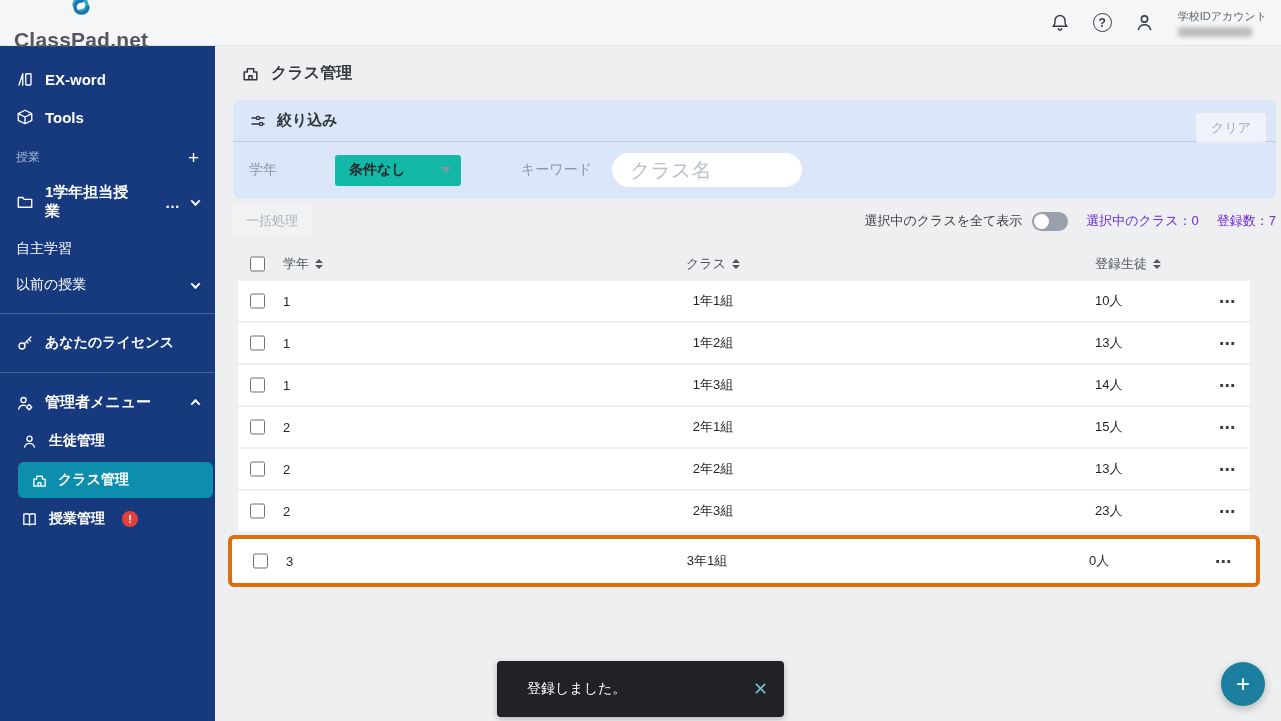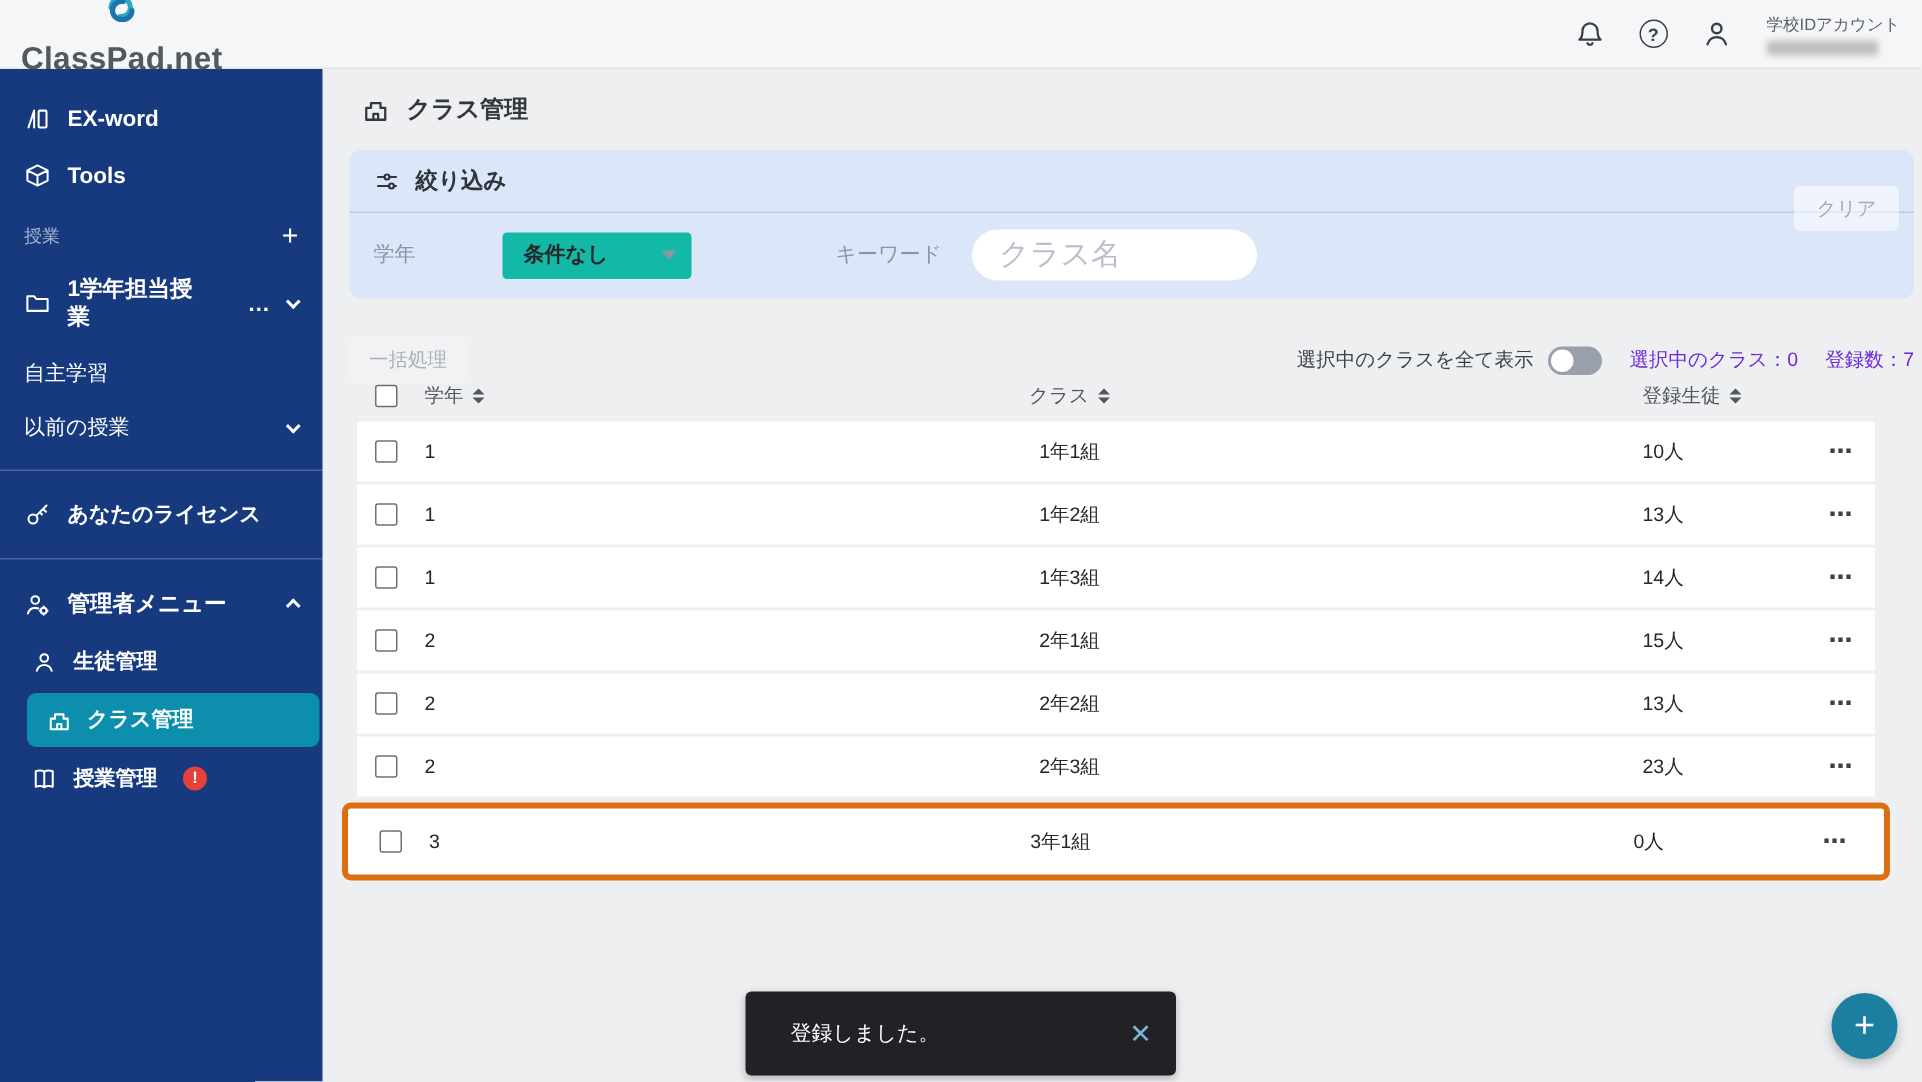--- a/index.html
+++ b/index.html
@@ -66,43 +66,43 @@
   .filter-panel {
     position:absolute; left:18px; top:54px; width:1043px; height:99px;
     background:#dbe7f8; border-radius:8px;
   }
   .filter-head {
     height:42px; display:flex; align-items:center; gap:10px; padding:0 16px;
     border-bottom:1px solid rgba(110,130,170,.28); position:relative;
   }
   .filter-title { font-size:15px; font-weight:700; color:#2f343a; }
   .clear-btn {
-    position:absolute; right:10px; top:24px; padding:6px 15px;
+    position:absolute; right:10px; top:13px; padding:6px 15px;
     background:rgba(255,255,255,.55); border:none; border-radius:4px;
     font-size:13px; color:#a2aab8; cursor:default;
   }
   .filter-body { display:flex; align-items:center; height:56px; padding:0 16px; }
   .f-label { font-size:14px; color:#8d95a5; }
   .grade-select {
     margin-left:58px; width:126px; height:31px; background:#14b8a6; border-radius:3px;
     display:flex; align-items:center; justify-content:space-between;
     padding:0 10px 0 14px; cursor:pointer;
   }
   .grade-select .val { font-size:14px; font-weight:700; color:#24282d; }
   .caret-down { width:0; height:0; border-left:5px solid transparent; border-right:5px solid transparent; border-top:6px solid #8d95a5; }
-  .kw-label { margin-left:96px; }
+  .kw-label { margin-left:60px; }
   .kw-input {
     margin-left:20px; width:190px; height:34px; border:none; border-radius:17px;
     padding:0 18px; font-size:20px; background:#fff; color:#8b5cf6; outline:none;
     font-family:"Liberation Sans","DejaVu Sans",sans-serif;
   }
   .kw-input::placeholder { color:#b9c0cc; }
 
   .toolbar-row {
-    position:absolute; left:18px; top:179px; width:1043px; height:30px;
+    position:absolute; left:18px; top:160px; width:1043px; height:30px;
     display:flex; align-items:center;
   }
   .bulk-btn {
     padding:7px 13px; background:#f1f2f4; border:none; border-radius:4px;
     font-size:13px; color:#abb1bb; cursor:default;
   }
   .toolbar-right { margin-left:auto; display:flex; align-items:center; gap:18px; }
   .show-all-label { font-size:13px; color:#3c4046; }
   .toggle { width:36px; height:19px; border-radius:10px; background:#9aa0ab; position:relative; cursor:pointer; margin-left:-8px; }
   .toggle-knob { position:absolute; left:2px; top:2px; width:15px; height:15px; background:#fff; border-radius:50%; }

